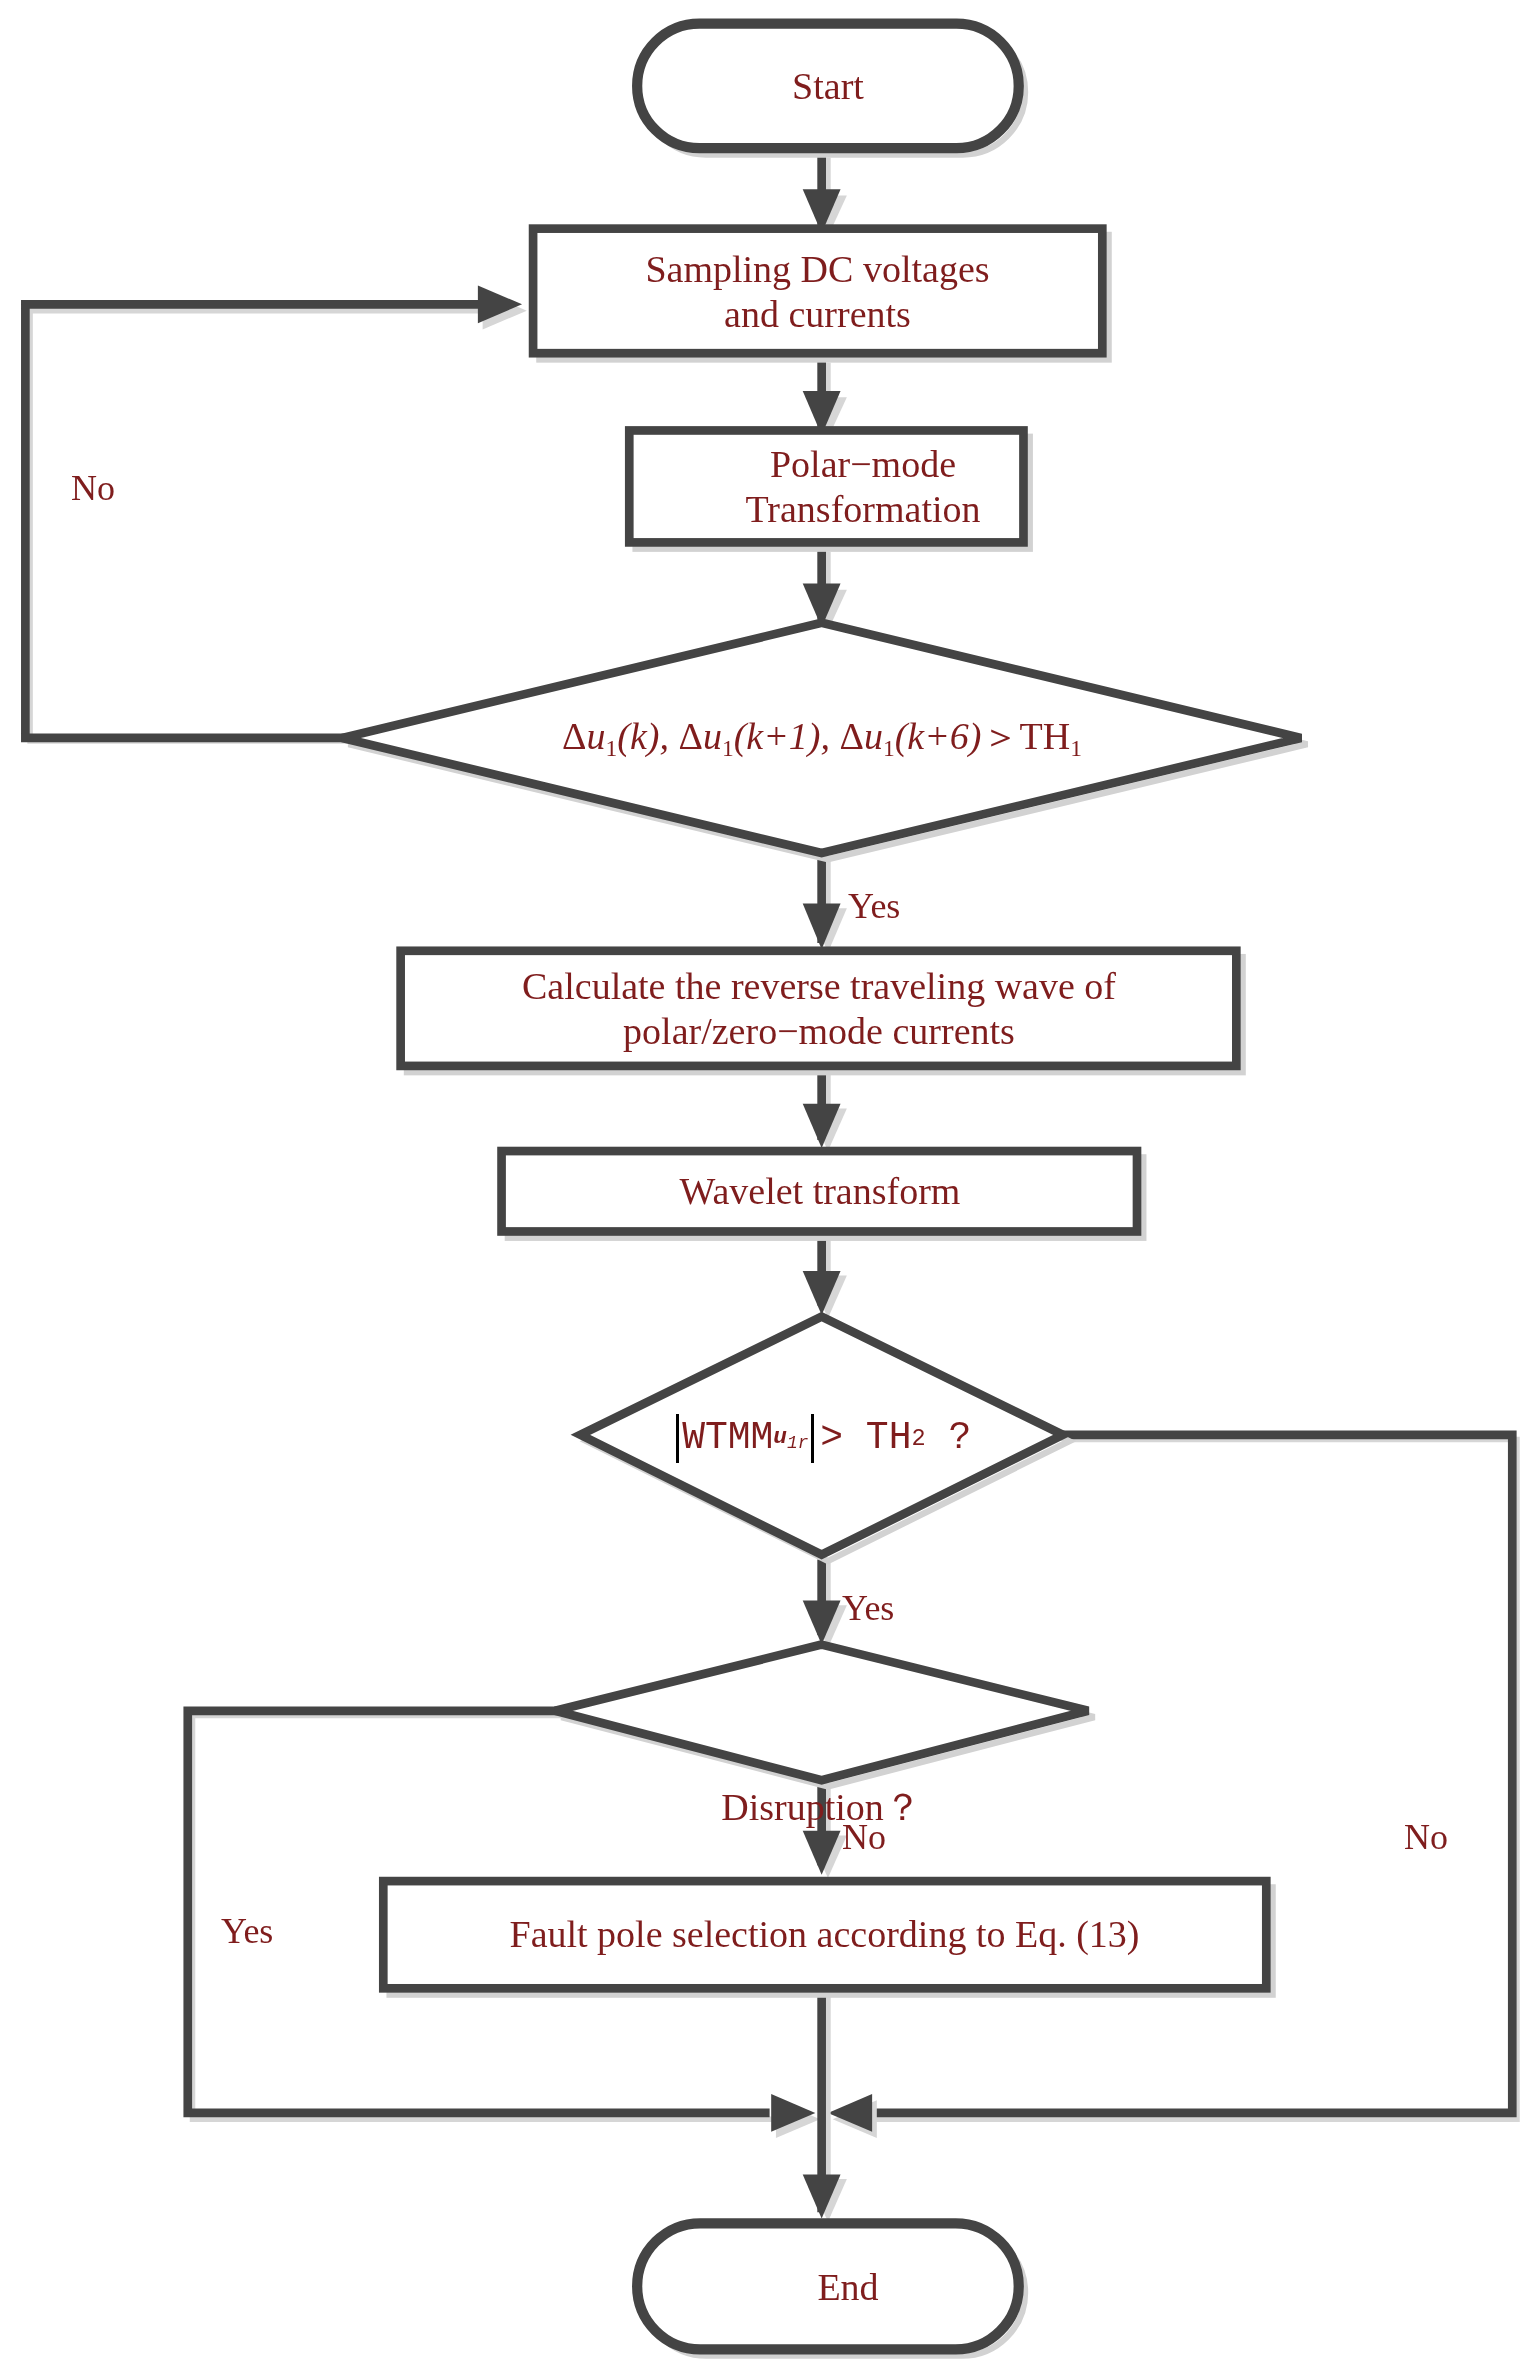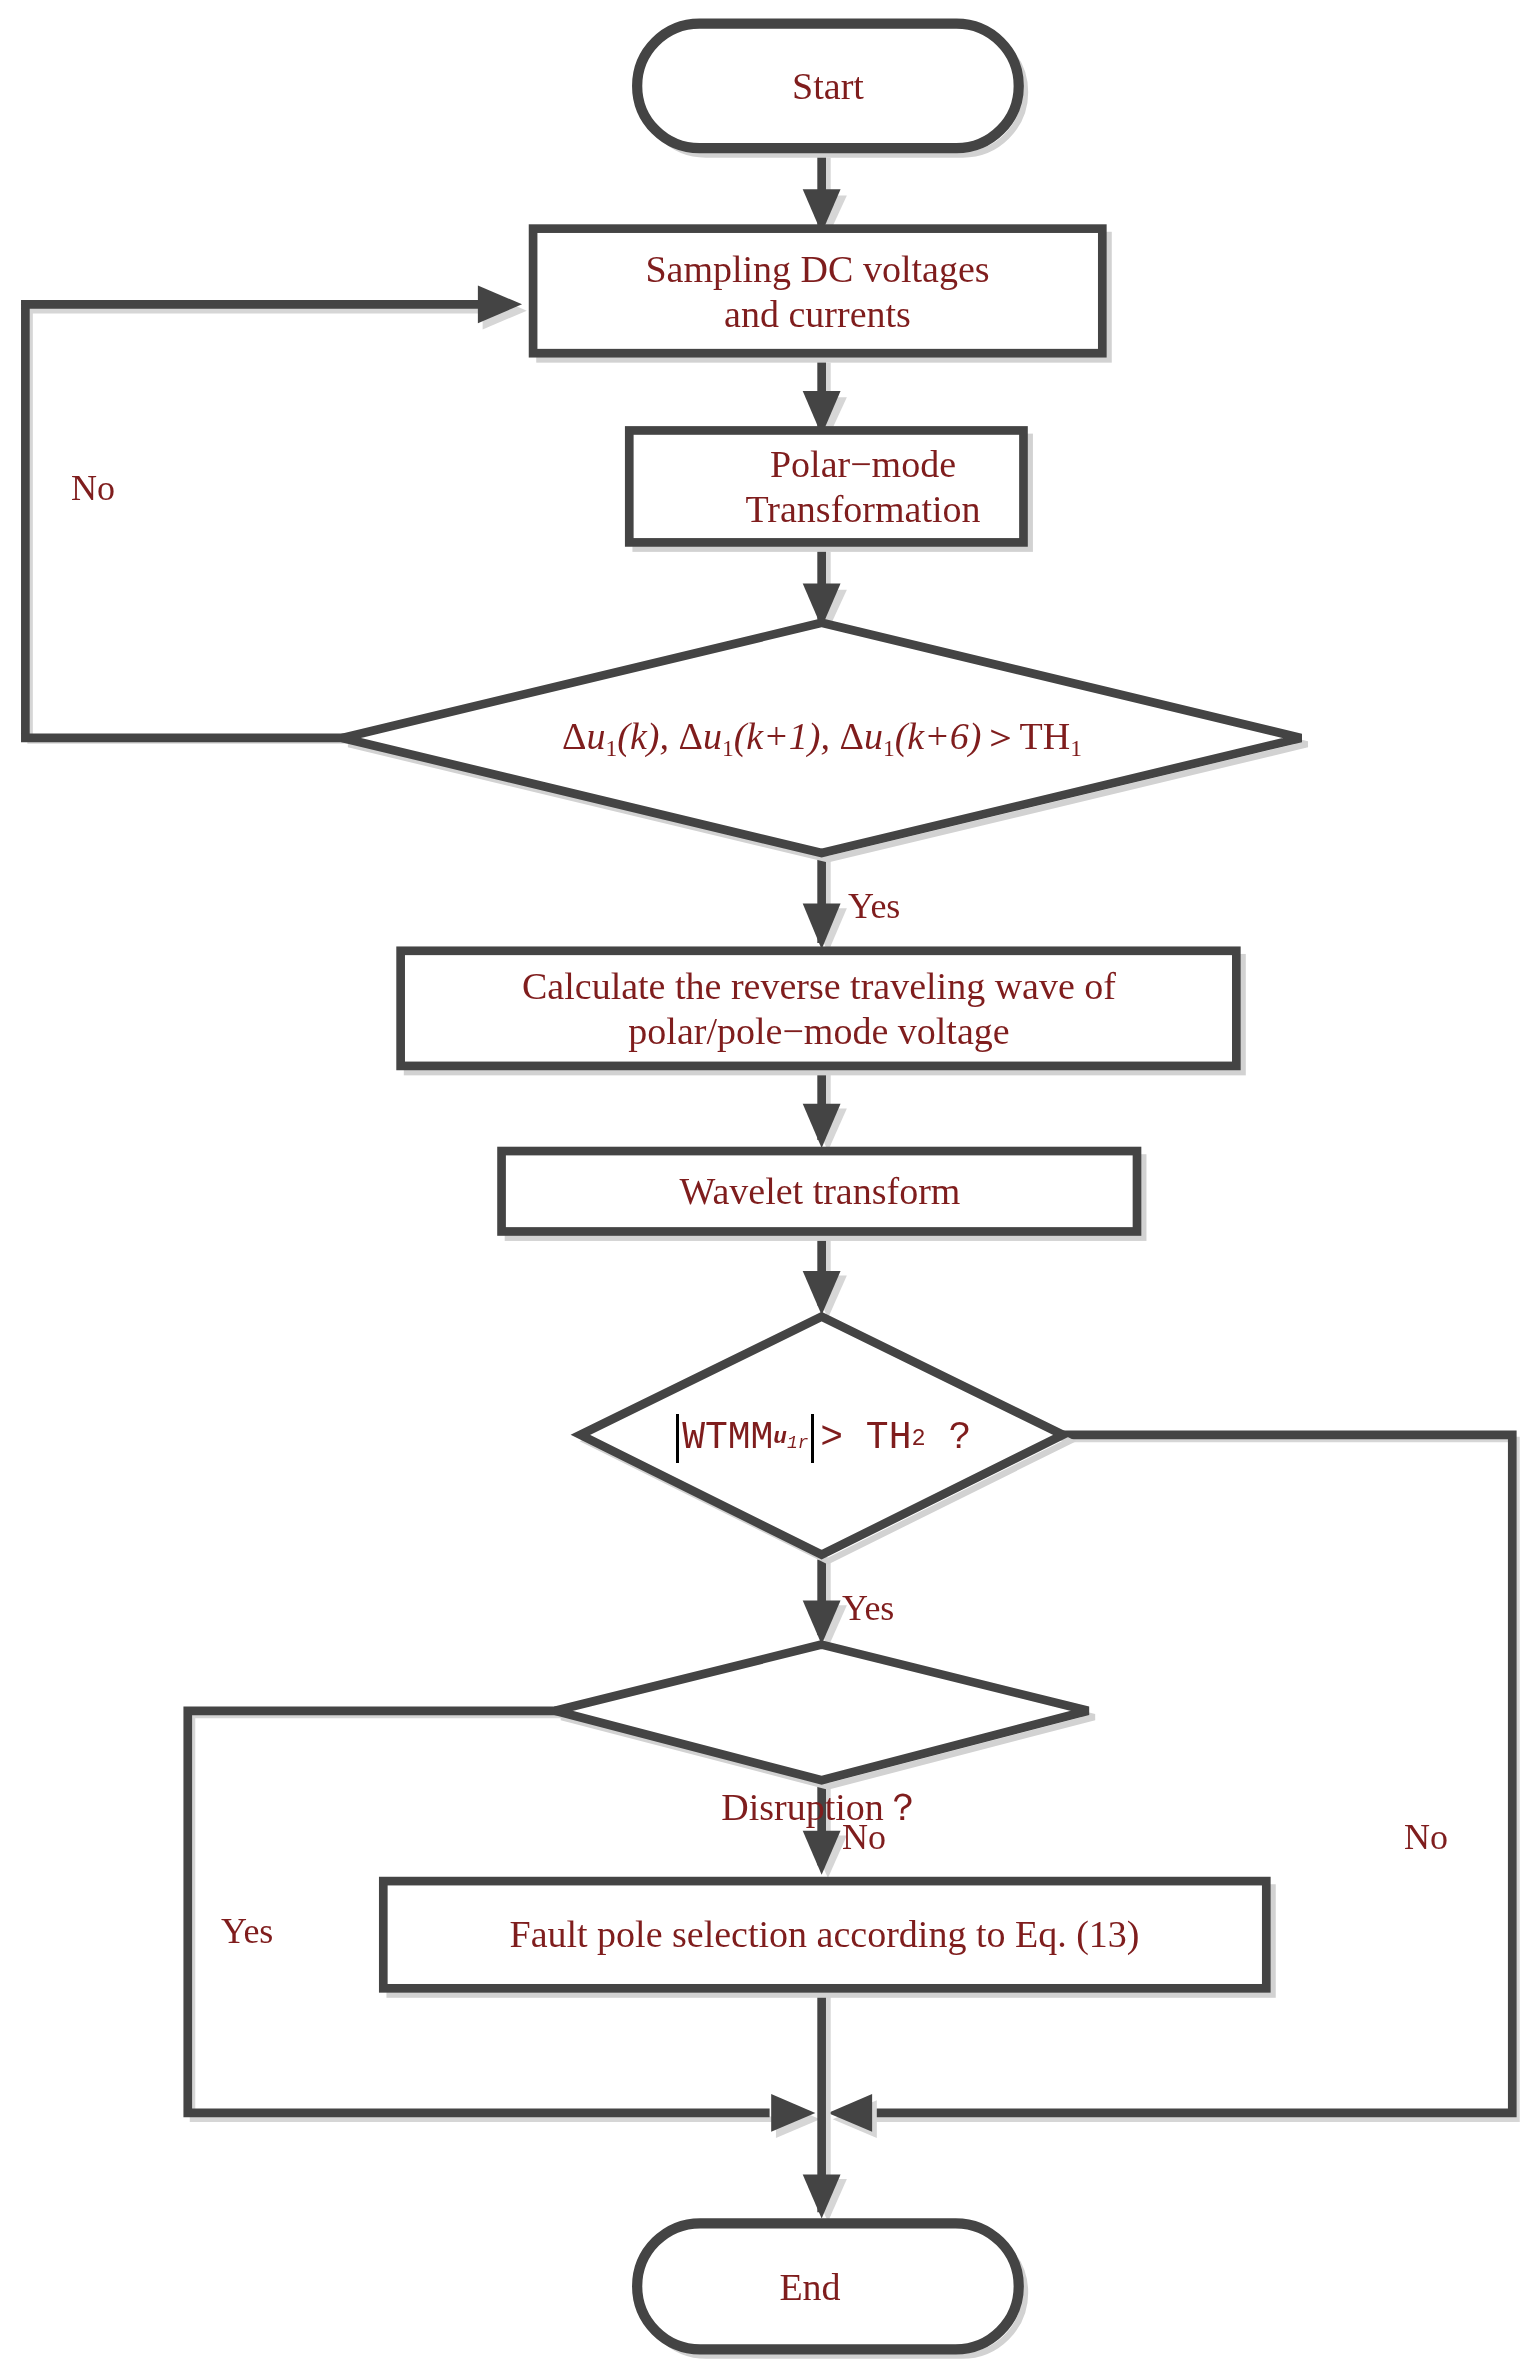--- a/index.html
+++ b/index.html
@@ -228,35 +228,35 @@
 and currents</div>
 
   <div class="htmlbox t48" style="left:666px; top:431px; width:394px; height:112px;">Polar−mode
 Transformation</div>
 
   <div class="htmlbox t48" style="left:349px; top:710px; width:946px; height:57px;">
     <span><span>Δ</span><span class="ital">u</span><span class="sub">1</span><span class="ital">(k),</span> <span>Δ</span><span class="ital">u</span><span class="sub">1</span><span class="ital">(k+1),</span> <span>Δ</span><span class="ital">u</span><span class="sub">1</span><span class="ital">(k+6)</span><span>＞</span><span>TH</span><span class="sub">1</span></span>
   </div>
 
   <div class="htmlbox t48" style="left:401px; top:951px; width:836px; height:115px;">Calculate the reverse traveling wave of
-polar/pole−mode voltage</div>
+polar/zero−mode currents</div>
 
   <div class="htmlbox t48" style="left:502px; top:1151px; width:636px; height:80px;">Wavelet transform</div>
 
   <div class="htmlbox t48" style="left:599px; top:1410px; width:449px; height:57px;">
     <span style="display:inline-flex;align-items:center;font-family:Liberation Mono, monospace;">
       <span style="display:inline-block;width:3.2px;height:49px;background:#000;margin-right:3.2px;"></span><span>WTMM</span><span style="font-size:0.60em;vertical-align:-0.32em;"><span class="boldital">u</span><span style="font-size:0.78em;vertical-align:-0.26em;" class="ital">1r</span></span><span style="display:inline-block;width:3.2px;height:49px;background:#000;margin-left:2.4px;margin-right:6.3px;"></span><span>&gt;</span>&nbsp;<span>TH</span><span class="sub">2</span>&nbsp;<span>?</span>
     </span>
   </div>
 
   <div class="htmlbox t48" style="left:664px; top:1781px; width:315px; height:52px;">Disruption？</div>
 
   <div class="htmlbox t48" style="left:383px; top:1881px; width:883px; height:107px;">Fault pole selection according to Eq. (13)</div>
 
-  <div class="htmlbox t48" style="left:619px; top:2224px; width:382px; height:126px;">End</div>
+  <div class="htmlbox t48" style="left:657px; top:2224px; width:382px; height:126px;">End</div>
 
   <div class="htmlbox t46" style="left:71px; top:465px; width:110px; height:47px; justify-content:flex-start;">No</div>
 
   <div class="htmlbox t46" style="left:848px; top:883px; width:118px; height:47px; justify-content:flex-start;">Yes</div>
 
   <div class="htmlbox t46" style="left:842px; top:1585px; width:118px; height:47px; justify-content:flex-start;">Yes</div>
 
   <div class="htmlbox t46" style="left:1404px; top:1814px; width:110px; height:47px; justify-content:flex-start;">No</div>
 
   <div class="htmlbox t46" style="left:842px; top:1814px; width:110px; height:47px; justify-content:flex-start;">No</div>

